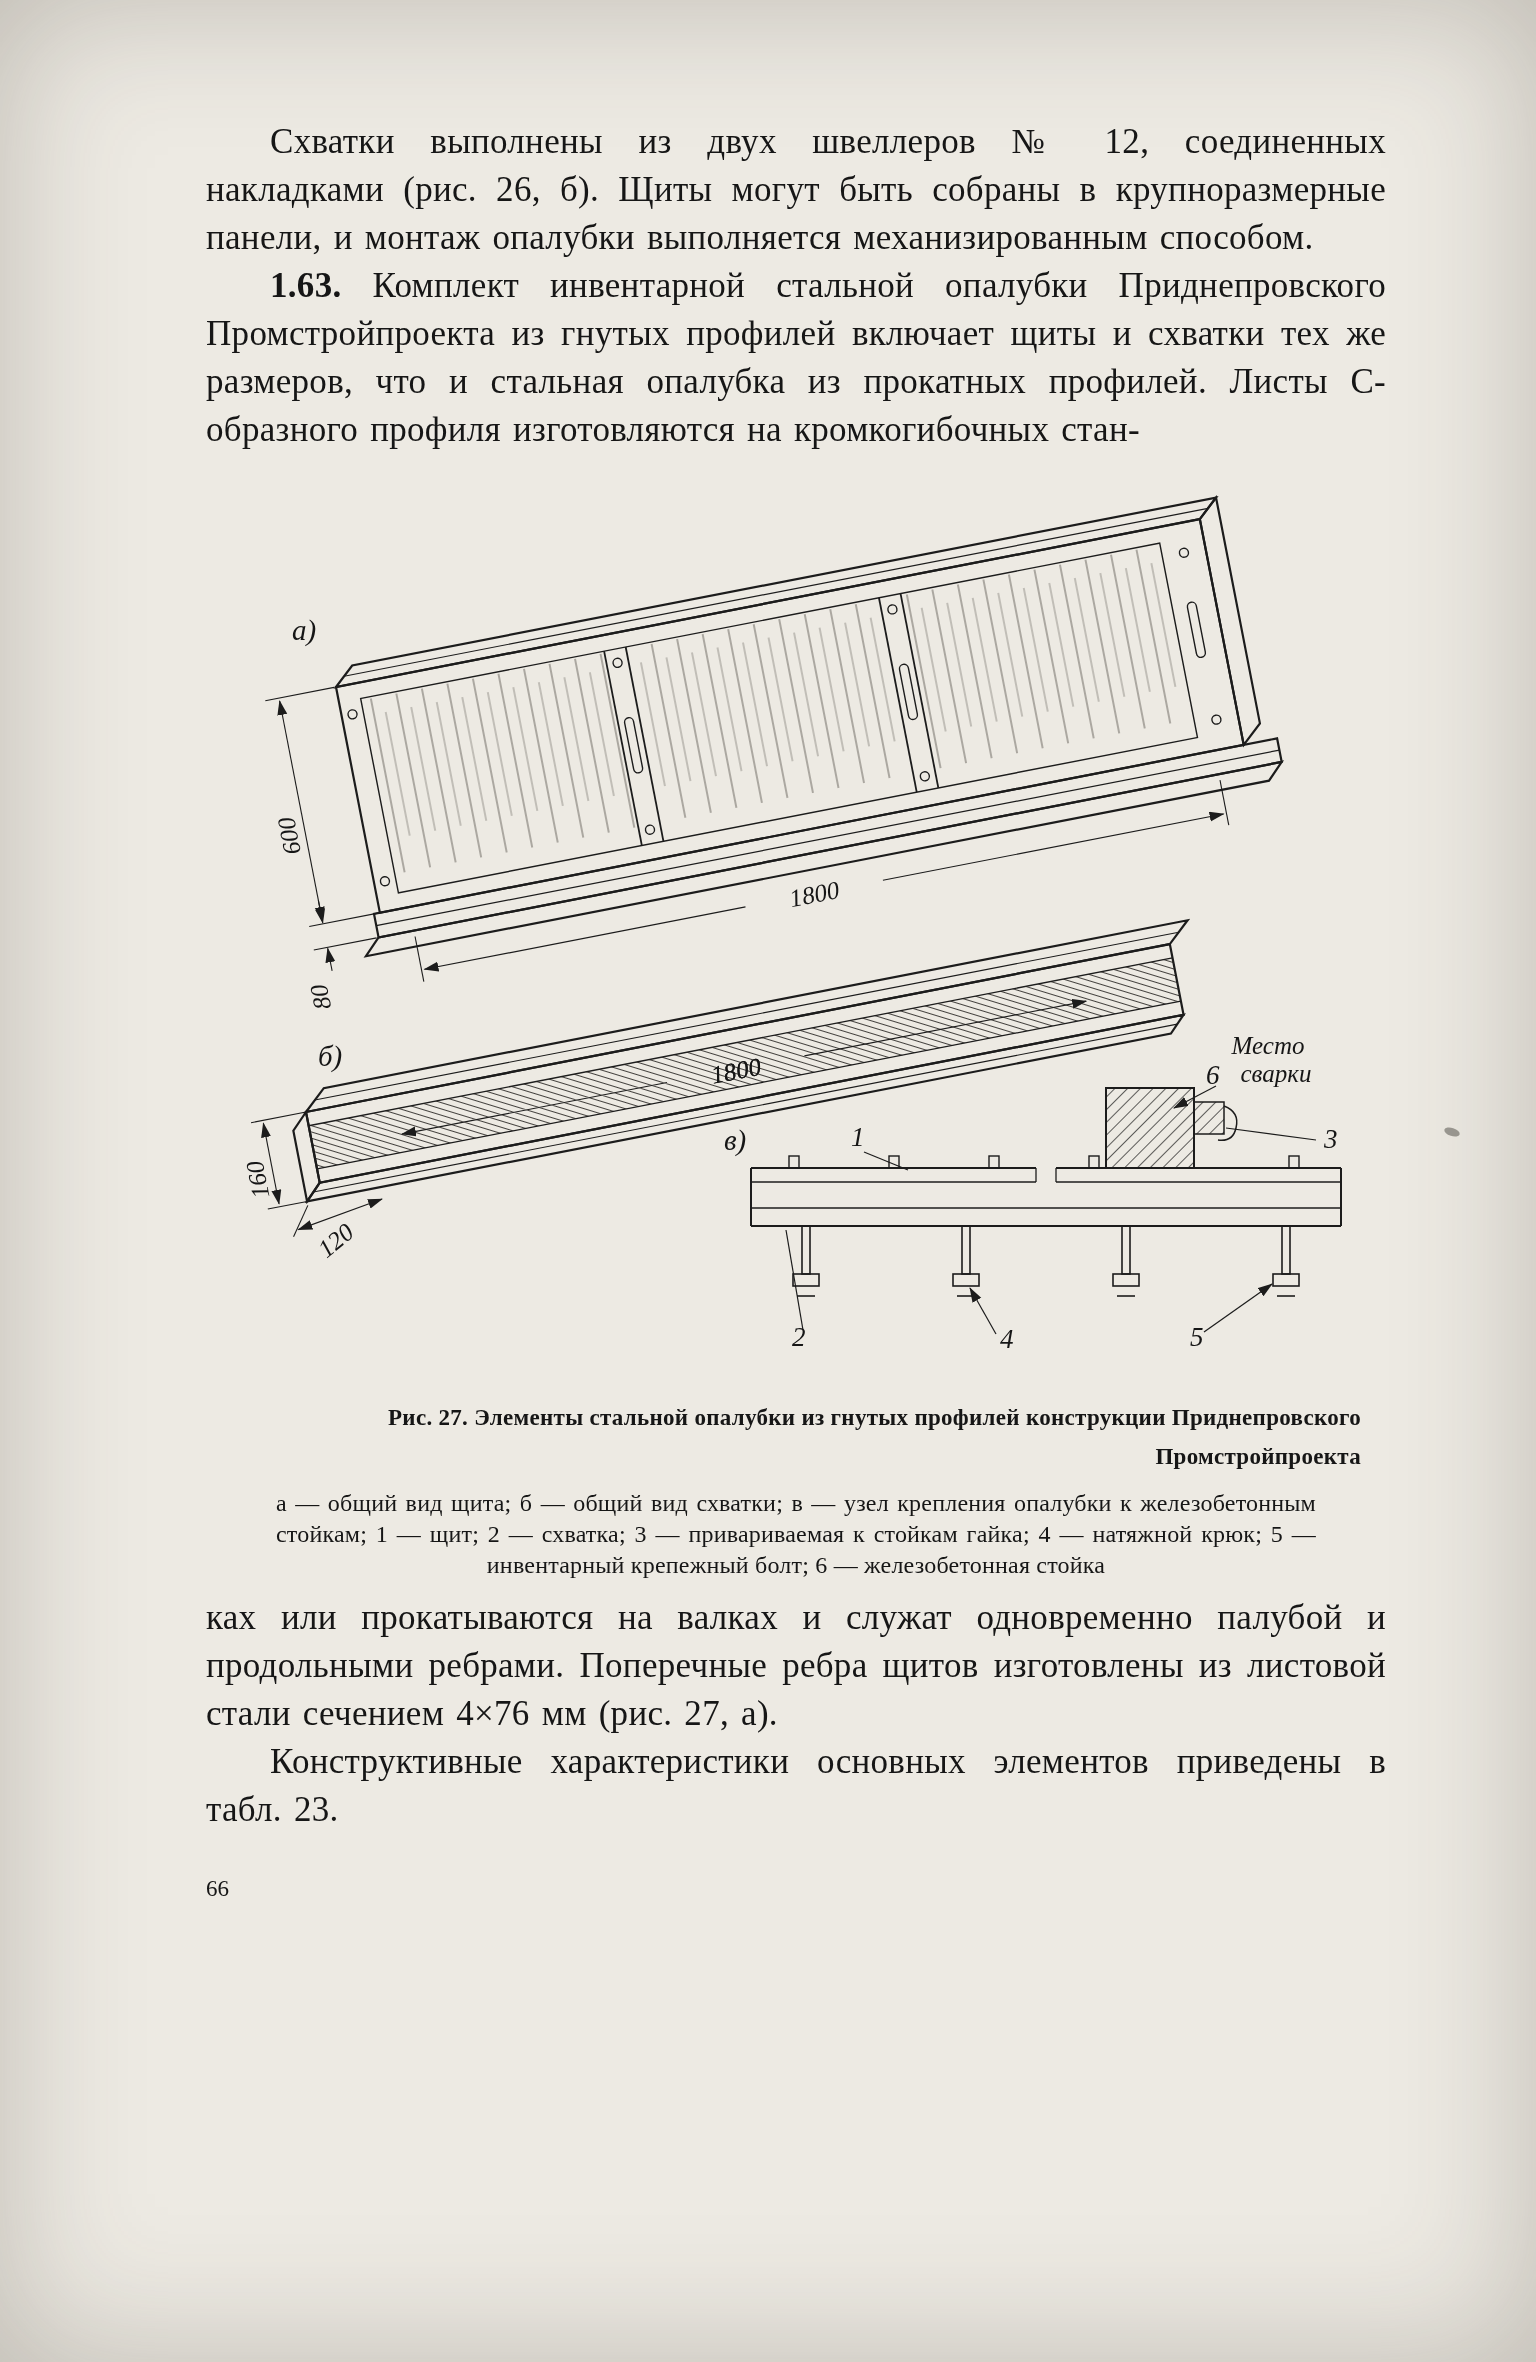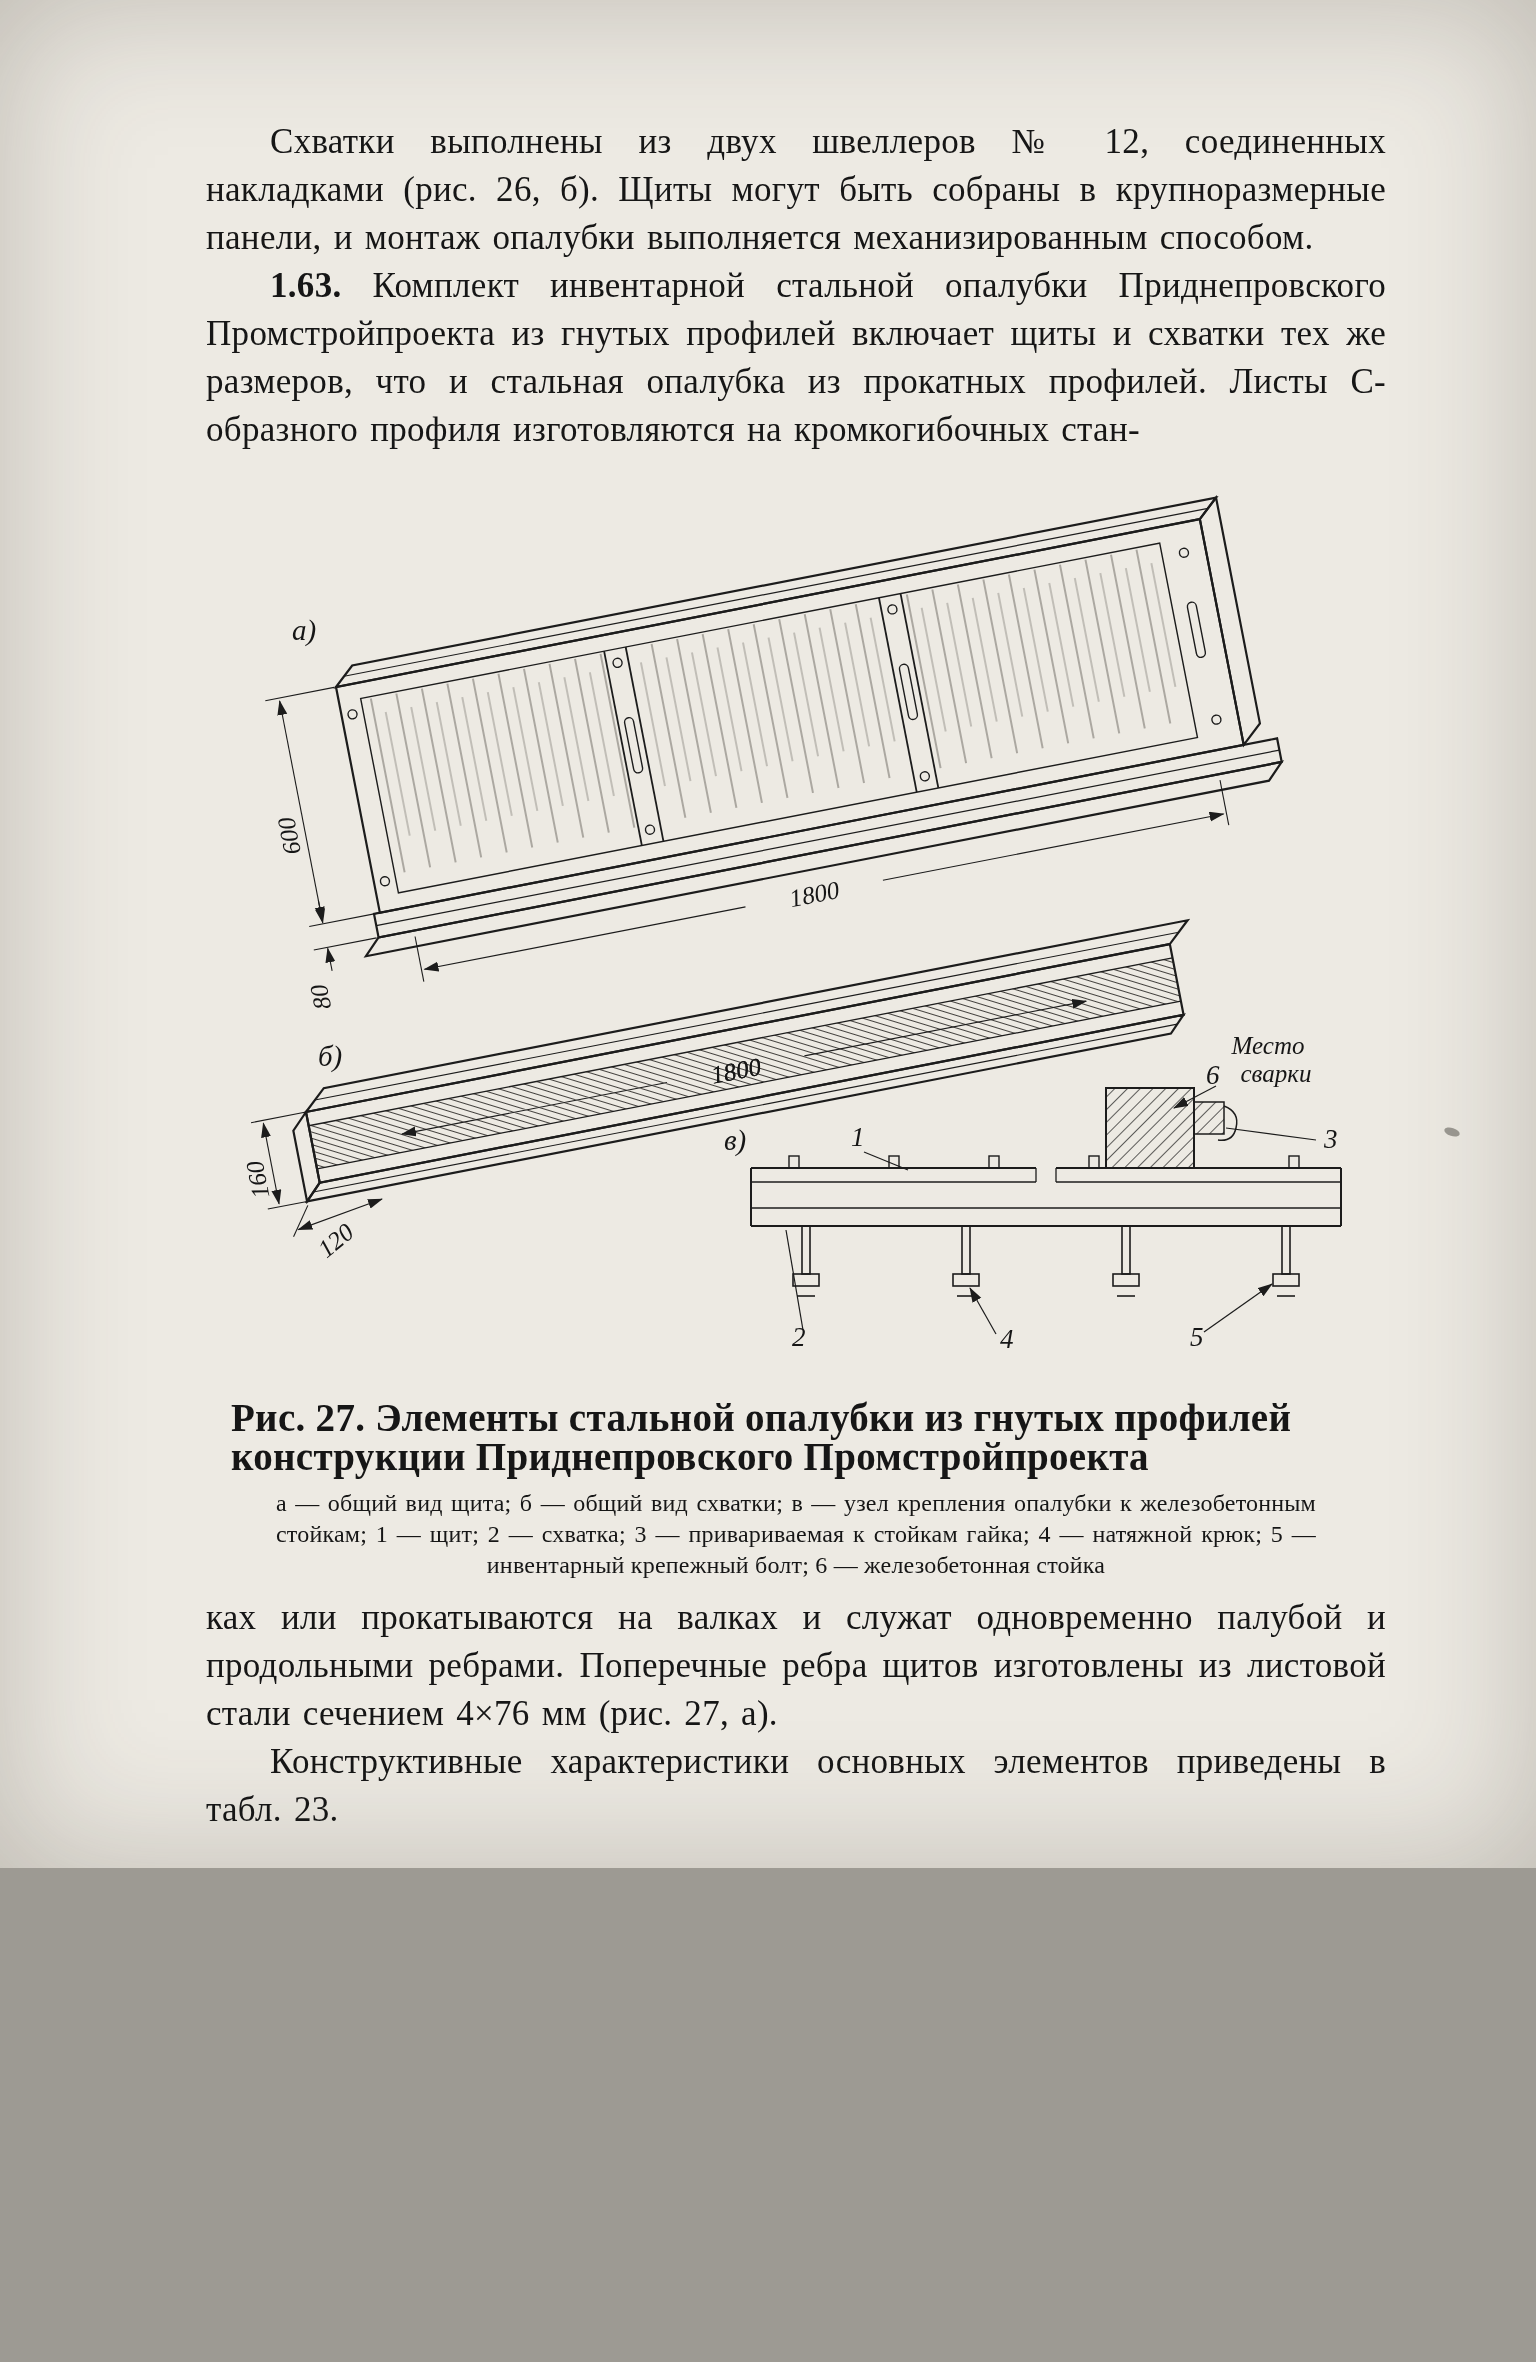--- a/index.html
+++ b/index.html
@@ -1,36 +1,36 @@
 <!DOCTYPE html>
 <html lang="ru"><head>
 <meta charset="utf-8">
 <style>
   html,body{margin:0;padding:0;background:#9d9a93;}
   .page{
-    width:1536px;height:1868px;position:relative;overflow:hidden;
+    width:1536px;height:2362px;position:relative;overflow:hidden;
     background:#edeae3;
     box-shadow:inset 0 0 140px rgba(70,62,50,.28);
     font-family:"Liberation Serif", serif;
     color:#161616;
   }
   .content{padding:118px 150px 0 206px;}
   p.body-text{
     margin:0;font-size:35px;line-height:48px;text-align:justify;
     text-indent:64px;letter-spacing:.3px;word-spacing:3px;
   }
   .section-num{font-weight:bold;}
   figure.fig{margin:28px 0 0 0;padding:0;}
   svg text{font-family:"Liberation Serif", serif;fill:#161616;}
   .fig-label{font-size:29px;font-style:italic;}
   .dim{font-size:25px;font-style:italic;}
   .callout{font-size:27px;font-style:italic;}
   .caption{margin-top:22px;}
   .cap-title{
-    font-weight:bold;font-size:39px;line-height:39px;text-align:left;
+    font-weight:bold;font-size:23px;line-height:39px;text-align:right;
     max-width:1130px;margin:8px auto;letter-spacing:.3px;
   }
   .cap-legend{
     font-weight:normal;font-size:24px;line-height:31px;
     text-align:justify;text-align-last:center;
     max-width:1040px;margin:12px auto 0;letter-spacing:.2px;
   }
   .body-bottom{margin-top:52px;}
   .page-num{font-size:23px;margin-top:42px;}
   .artifact{

